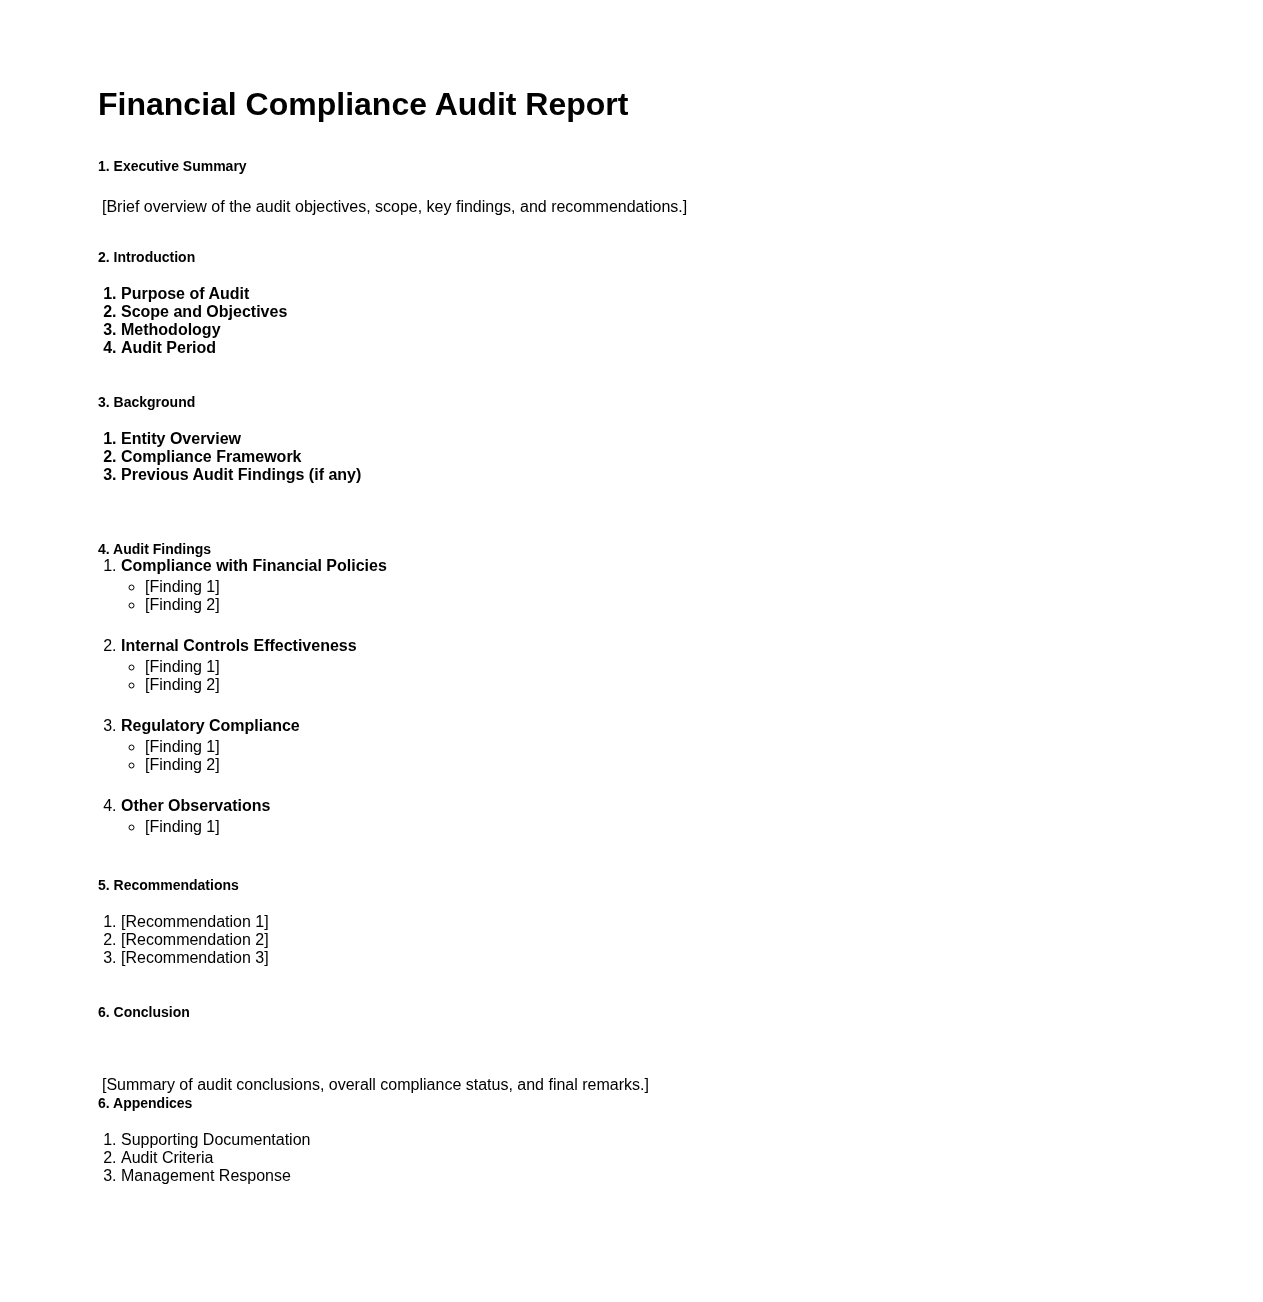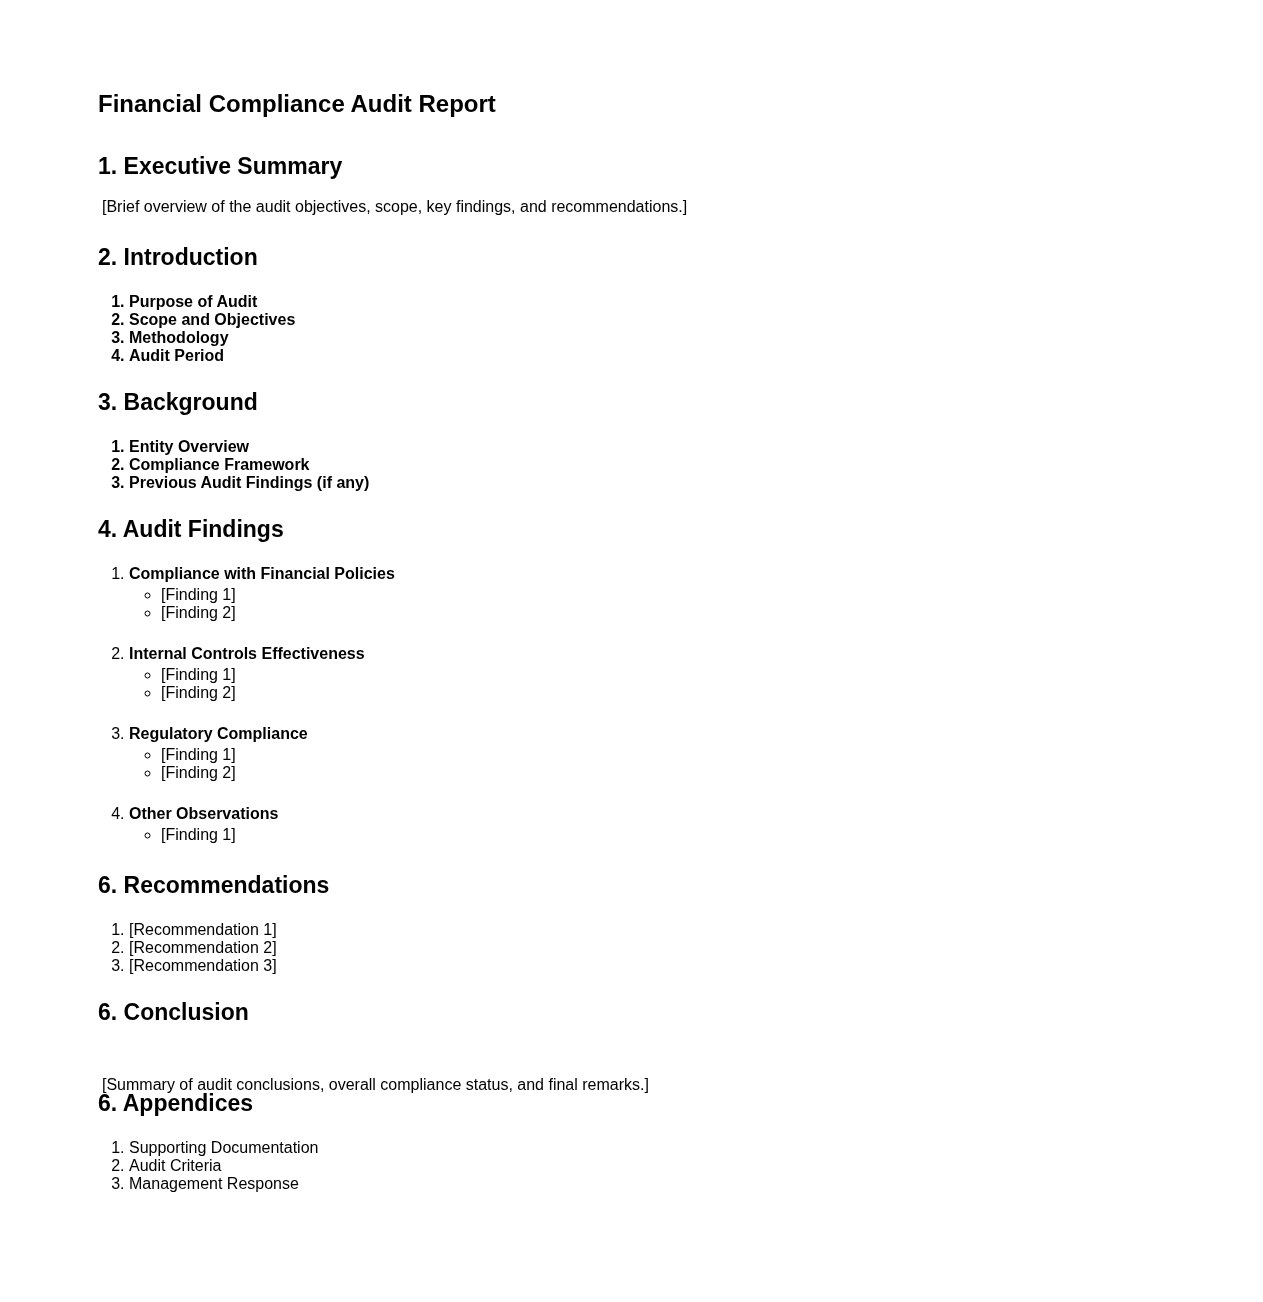--- a/index.html
+++ b/index.html
@@ -4,27 +4,27 @@
 <style>
   html, body { margin: 0; padding: 0; background: #ffffff; }
   body {
     width: 1263px; min-height: 1302px;
     font-family: "Liberation Sans", sans-serif;
     color: #000;
     font-size: 16px;
     line-height: 18px;
   }
   h1 {
-    font-size: 24px; font-weight: bold; margin: 0; line-height: 40px;
+    font-size: 32px; font-weight: bold; margin: 0; line-height: 40px;
   }
   h2 {
-    font-size: 23px; font-weight: bold; margin: 0; line-height: 26px;
+    font-size: 14px; font-weight: bold; margin: 0; line-height: 26px;
   }
   p { margin: 4px; }
-  ol, ul { margin: 8px; padding: 0; }
+  ol, ul { margin: 0; padding: 0; }
   .sec { position: absolute; left: 98px; }
   .plist { padding-left: 23px; }
   .plist > li { padding-left: 0; }
   .bold { font-weight: bold; }
   .finding-group { margin-bottom: 23px; }
   .finding-group:last-child { margin-bottom: 0; }
   .nested { list-style: circle; padding-left: 24px; margin-top: 3px; }
 </style>
 </head>
 <body>
@@ -44,21 +44,21 @@
     <li class="bold">Audit Period</li>
   </ol>
 
   <h2 class="sec" style="top:389px;">3. Background</h2>
   <ol class="sec plist" style="top:430px;">
     <li class="bold">Entity Overview</li>
     <li class="bold">Compliance Framework</li>
     <li class="bold">Previous Audit Findings (if any)</li>
   </ol>
 
-  <h2 class="sec" style="top:516px;">4. Audit Findings</h2>
+  <h2 class="sec" style="top:536px;">4. Audit Findings</h2>
   <ol class="sec plist" style="top:557px;">
     <li class="finding-group">
       <span class="bold">Compliance with Financial Policies</span>
       <ul class="nested">
         <li>[Finding 1]</li>
         <li>[Finding 2]</li>
       </ul>
     </li>
     <li class="finding-group">
       <span class="bold">Internal Controls Effectiveness</span>
@@ -75,21 +75,21 @@
       </ul>
     </li>
     <li class="finding-group">
       <span class="bold">Other Observations</span>
       <ul class="nested">
         <li>[Finding 1]</li>
       </ul>
     </li>
   </ol>
 
-  <h2 class="sec" style="top:872px;">6. Recommendations</h2>
+  <h2 class="sec" style="top:872px;">5. Recommendations</h2>
   <ol class="sec plist" style="top:913px;">
     <li>[Recommendation 1]</li>
     <li>[Recommendation 2]</li>
     <li>[Recommendation 3]</li>
   </ol>
 
   <h2 class="sec" style="top:999px;">6. Conclusion</h2>
   <p class="sec" style="top:1072px;">[Summary of audit conclusions, overall compliance status, and final remarks.]</p>
 
   <h2 class="sec" style="top:1090px;">6. Appendices</h2>

